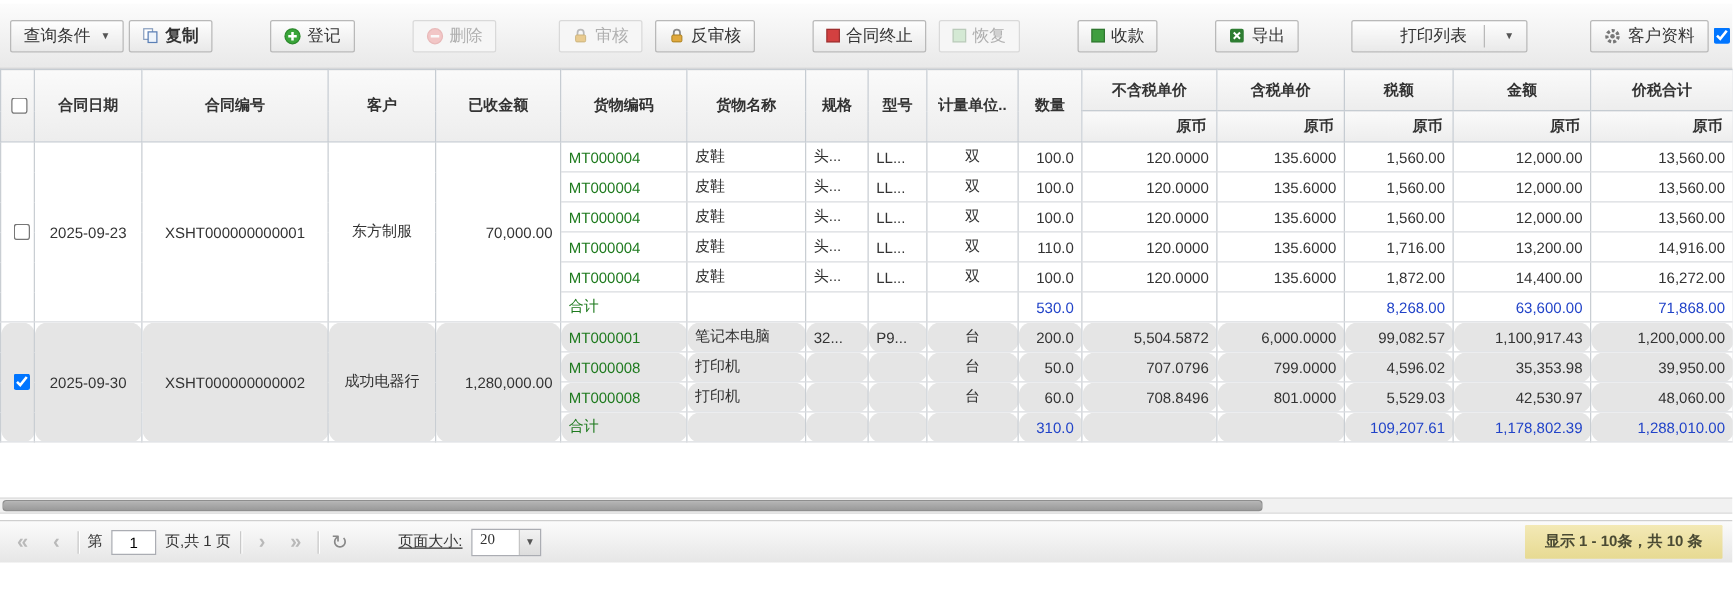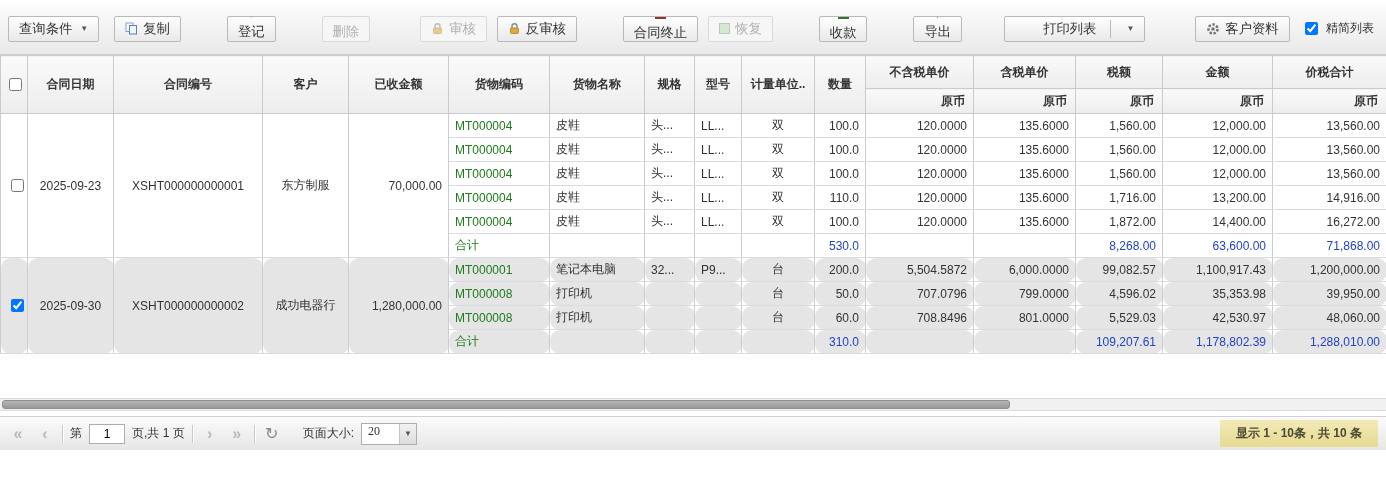--- a/index.html
+++ b/index.html
@@ -26,22 +26,22 @@
     border-bottom:1px solid #cfcfcf;
   }
   .tbtn {
     display:inline-flex; align-items:center; gap:5px; height:26px; padding:0 10px;
     border:1px solid #b9b9b9; border-radius:2px;
     background:linear-gradient(#fefefe,#e9e9e9);
     color:#333; cursor:pointer; white-space:nowrap;
   }
   .tbtn.disabled { color:#b0b0b0; border-color:#d9d9d9; background:#f6f6f6; cursor:default; }
   .tbtn.disabled svg, .tbtn.disabled .sq { opacity:.55; }
-  .ml-sm { margin-left:15px; } .ml-xs { margin-left:10px; }
-  .ml-lg { margin-left:46px;flex-direction:column; } .ml-xl { margin-left:50px; } .ml-md { margin-left:42px;padding-left:38px; }
+  .ml-sm { margin-left:4px;font-weight:bold; } .ml-xs { margin-left:10px; }
+  .ml-lg { margin-left:46px; } .ml-xl { margin-left:50px; } .ml-md { margin-left:42px;padding-left:38px; }
   .caret { font-size:8px; color:#555; margin-left:3px; }
   .sq { width:11px; height:11px; display:inline-block; border:1px solid rgba(0,0,0,.25); }
   .sq.red   { background:#d34040; }
   .sq.green { background:#3f9e3f; }
   .sq.palegreen { background:#b9e0b9; }
   .split-btn .divider { width:1px; height:18px; background:#b9b9b9; margin:0 7px 0 9px; }
   .chk-wrap { margin-left:auto; margin-right:4px; display:inline-flex; align-items:center; gap:5px; font-size:12px; color:#333; cursor:pointer; }
 
   
   table.grid { table-layout:fixed; width:1386px; border-collapse:collapse; }
@@ -90,21 +90,21 @@
     font-family:"Liberation Sans","DejaVu Sans",sans-serif;
   }
   .fake-select { display:flex; align-items:flex-start; width:56px; height:22px; background:#fff; border:1px solid #abadb3; cursor:pointer;font-family:Liberation Serif, serif; }
   .fake-select .val { flex:1; padding-left:6px; }
   .fake-select .arrow-box { width:17px; align-self:stretch; display:flex; align-items:center; justify-content:center;
     background:linear-gradient(#f2f2f2,#ddd); border-left:1px solid #c5c5c5; font-size:8px; color:#555; }
   .status {
     margin-left:auto; background:linear-gradient(#f3e9b6,#e7da92);
     color:#4a4a33; font-weight:bold; padding:5px 16px; border-radius:1px;
   }
-  .ps-label { margin-left:14px; }
+  .ps-label { margin-left:30px;text-decoration:underline; }
 </style>
 </head>
 <body>
 
 <div class="window">
 
 
   <div class="toolbar">
     <button class="tbtn">
       <span>查询条件</span>

